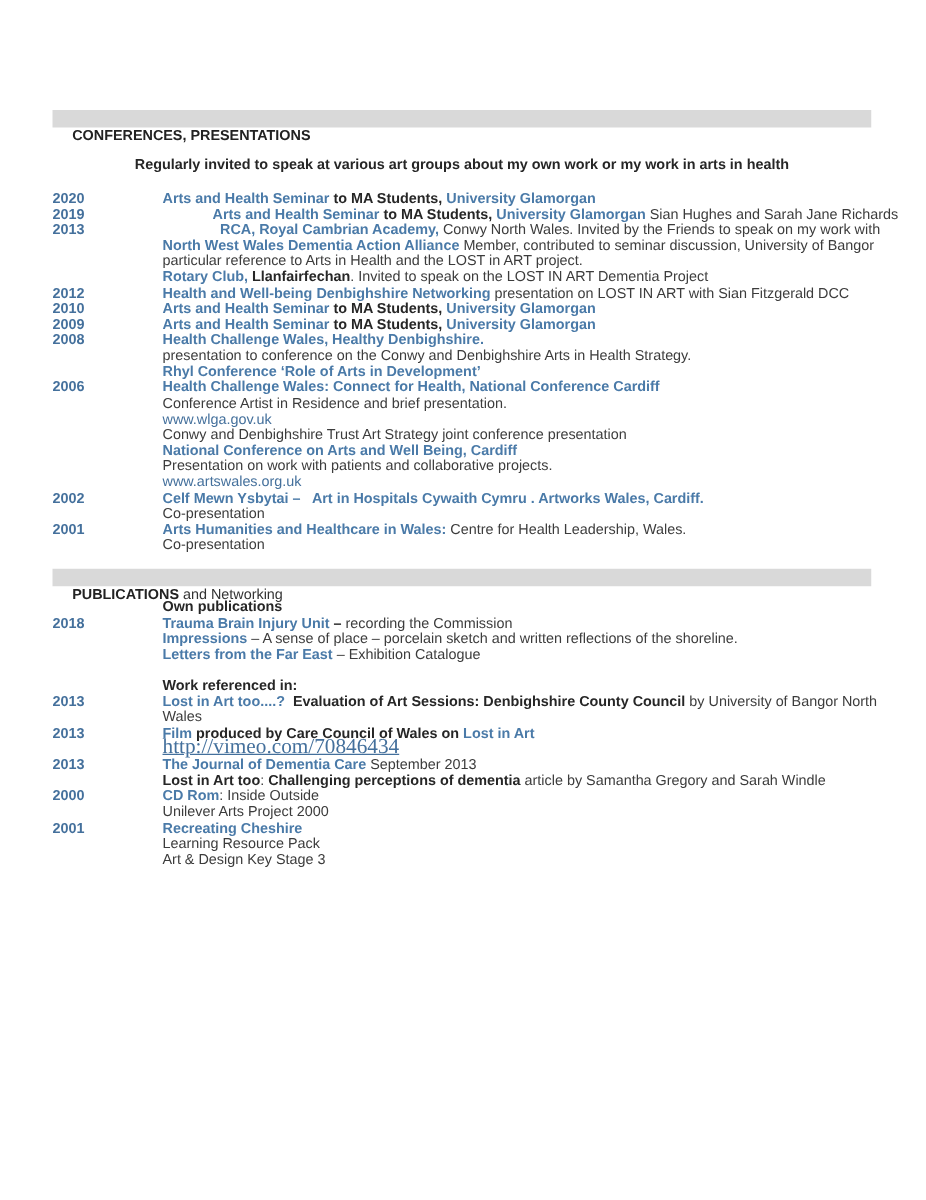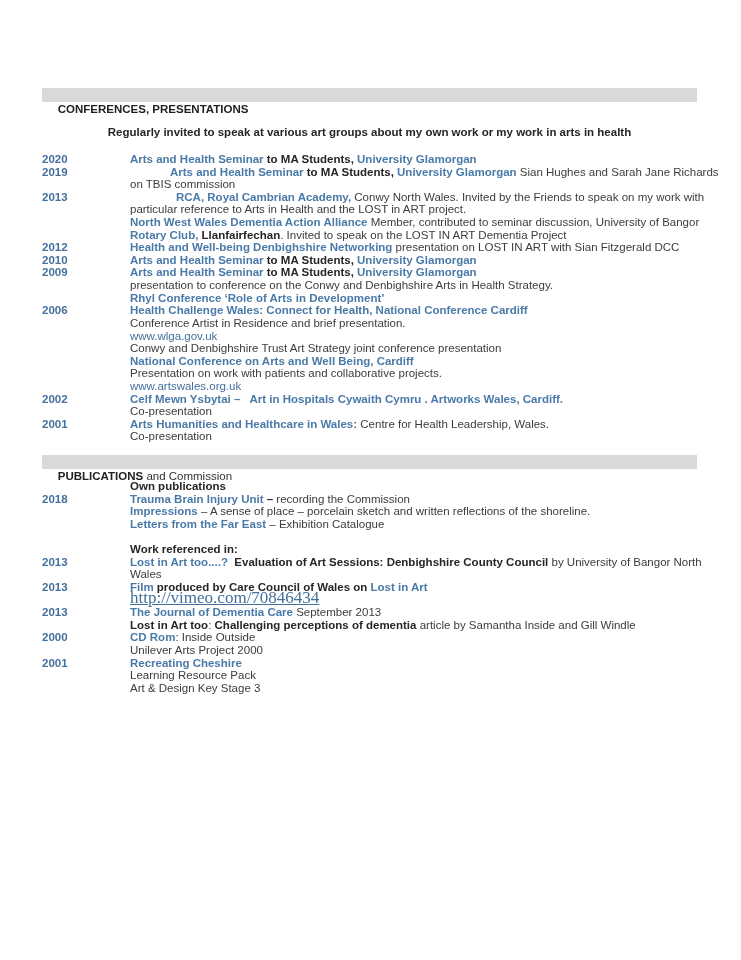--- a/index.html
+++ b/index.html
@@ -43,60 +43,60 @@
 
   <div class="bar">
     <span class="hb">CONFERENCES, PRESENTATIONS</span><span class="hr"></span>
   </div>
 
   <div class="intro">Regularly invited to speak at various art groups about my own work or my work in arts in health</div>
 
   <div class="rows rows-conf" id="rows-0">
       <div class="row"><div class="year">2020</div><div class="content"><span class="seg-t">Arts and Health Seminar </span><span class="seg-b">to MA Students, </span><span class="seg-t">University Glamorgan</span></div></div>
       <div class="row"><div class="year">2019</div><div class="content" style="padding-left: 40px;"><span class="seg-t">Arts and Health Seminar </span><span class="seg-b">to MA Students, </span><span class="seg-t">University Glamorgan </span><span class="seg-r">Sian Hughes and Sarah Jane Richards</span></div></div>
-      <div class="row"><div class="year"></div><div class="content"><span class="seg-r">on TBIS commission</span></div></div>
       <div class="row"><div class="year">2013</div><div class="content" style="padding-left: 46px;"><span class="seg-t">RCA, Royal Cambrian Academy, </span><span class="seg-r">Conwy North Wales. Invited by the Friends to speak on my work with</span></div></div>
+      <div class="row"><div class="year"></div><div class="content"><span class="seg-t">North West Wales Dementia Action Alliance </span><span class="seg-r">Member, contributed to seminar discussion, University of Bangor</span></div></div>
       <div class="row"><div class="year"></div><div class="content"><span class="seg-r">particular reference to Arts in Health and the LOST in ART project.</span></div></div>
-      <div class="row"><div class="year"></div><div class="content"><span class="seg-t">North West Wales Dementia Action Alliance </span><span class="seg-r">Member, contributed to seminar discussion, University of Bangor</span></div></div>
       <div class="row"><div class="year"></div><div class="content"><span class="seg-t">Rotary Club, </span><span class="seg-b">Llanfairfechan</span><span class="seg-r">. Invited to speak on the LOST IN ART Dementia Project</span></div></div>
       <div class="row"><div class="year">2012</div><div class="content"><span class="seg-t">Health and Well-being Denbighshire Networking </span><span class="seg-r">presentation on LOST IN ART with Sian Fitzgerald DCC</span></div></div>
       <div class="row"><div class="year">2010</div><div class="content"><span class="seg-t">Arts and Health Seminar </span><span class="seg-b">to MA Students, </span><span class="seg-t">University Glamorgan</span></div></div>
       <div class="row"><div class="year">2009</div><div class="content"><span class="seg-t">Arts and Health Seminar </span><span class="seg-b">to MA Students, </span><span class="seg-t">University Glamorgan</span></div></div>
+      <div class="row"><div class="year">2008</div><div class="content"><span class="seg-t">Health Challenge Wales, Healthy Denbighshire.</span></div></div>
       <div class="row"><div class="year"></div><div class="content"><span class="seg-r">presentation to conference on the Conwy and Denbighshire Arts in Health Strategy.</span></div></div>
       <div class="row"><div class="year"></div><div class="content"><span class="seg-t">Rhyl Conference ‘Role of Arts in Development’</span></div></div>
       <div class="row"><div class="year">2006</div><div class="content"><span class="seg-t">Health Challenge Wales: Connect for Health, National Conference Cardiff</span></div></div>
       <div class="row"><div class="year"></div><div class="content"><span class="seg-r">Conference Artist in Residence and brief presentation.</span></div></div>
       <div class="row"><div class="year"></div><div class="content"><a class="seg-u">www.wlga.gov.uk</a></div></div>
       <div class="row"><div class="year"></div><div class="content"><span class="seg-r">Conwy and Denbighshire Trust Art Strategy joint conference presentation</span></div></div>
       <div class="row"><div class="year"></div><div class="content"><span class="seg-t">National Conference on Arts and Well Being, Cardiff</span></div></div>
       <div class="row"><div class="year"></div><div class="content"><span class="seg-r">Presentation on work with patients and collaborative projects.</span></div></div>
       <div class="row"><div class="year"></div><div class="content"><a class="seg-u">www.artswales.org.uk</a></div></div>
       <div class="row"><div class="year">2002</div><div class="content"><span class="seg-t">Celf Mewn Ysbytai –   Art in Hospitals Cywaith Cymru . Artworks Wales, Cardiff.</span></div></div>
       <div class="row"><div class="year"></div><div class="content"><span class="seg-r">Co-presentation</span></div></div>
       <div class="row"><div class="year">2001</div><div class="content"><span class="seg-t">Arts Humanities and Healthcare in Wales: </span><span class="seg-r">Centre for Health Leadership, Wales.</span></div></div>
       <div class="row"><div class="year"></div><div class="content"><span class="seg-r">Co-presentation</span></div></div>
     </div>
 
   <div class="bar bar2">
-    <span class="hb">PUBLICATIONS</span><span class="hr"> and Commission</span>
+    <span class="hb">PUBLICATIONS</span><span class="hr"> and Networking</span>
   </div>
 
   <div class="rows rows-pub" id="rows-1">
       <div class="row"><div class="year"></div><div class="content"><span class="seg-b">Own publications</span></div></div>
       <div class="row"><div class="year">2018</div><div class="content"><span class="seg-t">Trauma Brain Injury Unit </span><span class="seg-b">– </span><span class="seg-r">recording the Commission</span></div></div>
       <div class="row"><div class="year"></div><div class="content"><span class="seg-t">Impressions </span><span class="seg-r">– A sense of place – porcelain sketch and written reflections of the shoreline.</span></div></div>
       <div class="row"><div class="year"></div><div class="content"><span class="seg-t">Letters from the Far East </span><span class="seg-r">– Exhibition Catalogue</span></div></div>
       <div class="row"><div class="year"></div><div class="content">&nbsp;</div></div>
       <div class="row"><div class="year"></div><div class="content"><span class="seg-b">Work referenced in:</span></div></div>
       <div class="row"><div class="year">2013</div><div class="content"><span class="seg-t">Lost in Art too....?  </span><span class="seg-b">Evaluation of Art Sessions: Denbighshire County Council </span><span class="seg-r">by University of Bangor North</span></div></div>
       <div class="row"><div class="year"></div><div class="content"><span class="seg-r">Wales</span></div></div>
       <div class="row"><div class="year">2013</div><div class="content"><span class="seg-t">Film </span><span class="seg-b">produced by Care Council of Wales on </span><span class="seg-t">Lost in Art</span></div></div>
       <div class="row"><div class="year"></div><div class="content"><a class="seg-us">http://vimeo.com/70846434</a></div></div>
       <div class="row"><div class="year">2013</div><div class="content"><span class="seg-t">The Journal of Dementia Care </span><span class="seg-r">September 2013</span></div></div>
-      <div class="row"><div class="year"></div><div class="content"><span class="seg-b">Lost in Art too</span><span class="seg-r">: </span><span class="seg-b">Challenging perceptions of dementia </span><span class="seg-r">article by Samantha Inside and Gill Windle</span></div></div>
+      <div class="row"><div class="year"></div><div class="content"><span class="seg-b">Lost in Art too</span><span class="seg-r">: </span><span class="seg-b">Challenging perceptions of dementia </span><span class="seg-r">article by Samantha Gregory and Sarah Windle</span></div></div>
       <div class="row"><div class="year">2000</div><div class="content"><span class="seg-t">CD Rom</span><span class="seg-r">: Inside Outside</span></div></div>
       <div class="row"><div class="year"></div><div class="content"><span class="seg-r">Unilever Arts Project 2000</span></div></div>
       <div class="row"><div class="year">2001</div><div class="content"><span class="seg-t">Recreating Cheshire</span></div></div>
       <div class="row"><div class="year"></div><div class="content"><span class="seg-r">Learning Resource Pack</span></div></div>
       <div class="row"><div class="year"></div><div class="content"><span class="seg-r">Art &amp; Design Key Stage 3</span></div></div>
     </div>
 
 </div>
 
 </body></html>

